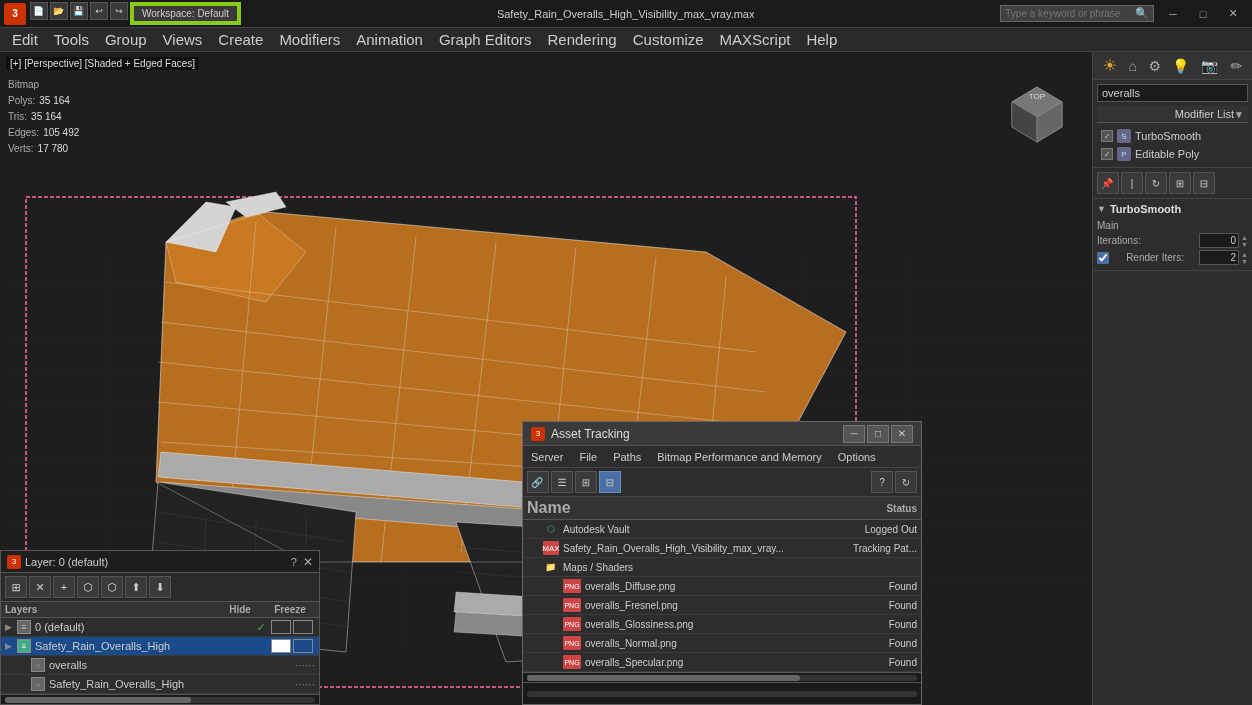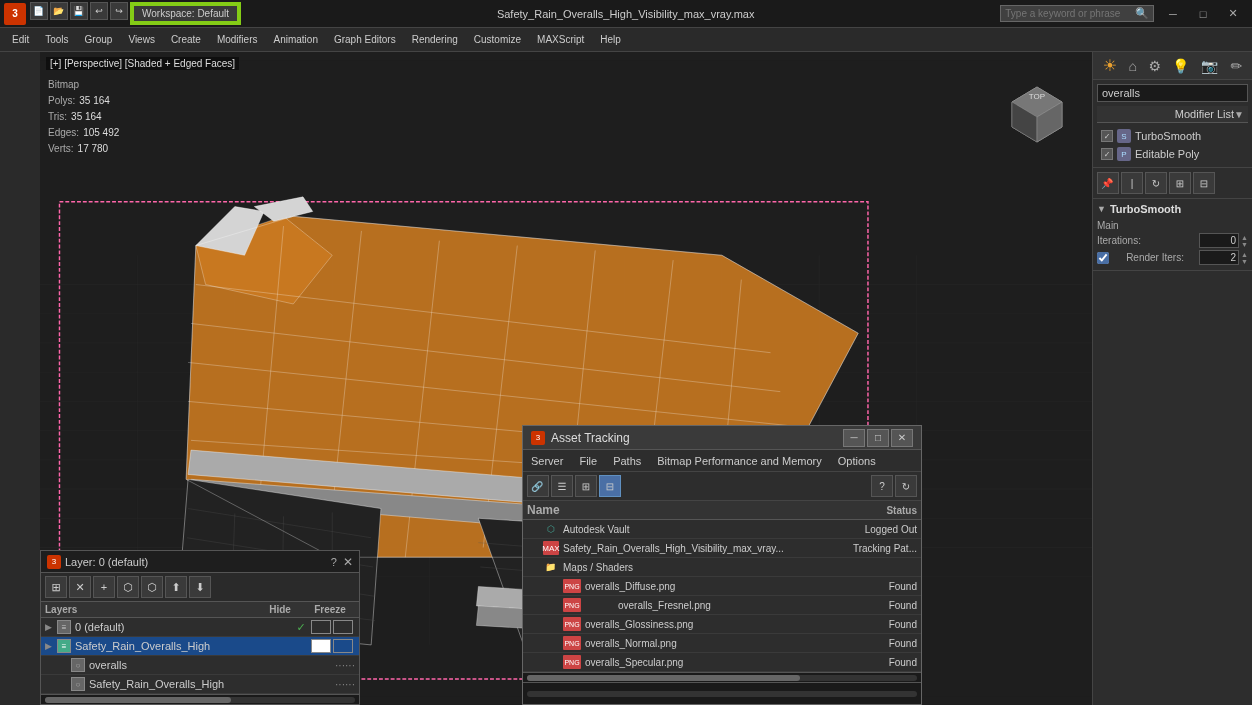--- a/index.html
+++ b/index.html
@@ -12,24 +12,24 @@
     #titlebar .tb-btn { width: 18px; height: 18px; background: #3a3a3a; border: 1px solid #555; display: flex; align-items: center; justify-content: center; font-size: 9px; color: #ccc; cursor: pointer; }
     #titlebar .workspace { background: #3a3a3a; border: 4px solid #84cc16; padding: 2px 8px; font-size: 10px; color: #ccc; margin-right: 4px; }
     #titlebar .title { flex: 1; text-align: center; font-size: 11px; color: #ccc; }
     #titlebar .search-box { display: flex; align-items: center; background: #404040; border: 1px solid #666; padding: 1px 4px; margin-right: 4px; }
     #titlebar .search-box input { background: transparent; border: none; outline: none; color: #aaa; font-size: 10px; width: 130px; }
     #titlebar .win-controls { display: flex; gap: 0; }
     #titlebar .win-ctrl { width: 30px; height: 22px; display: flex; align-items: center; justify-content: center; font-size: 11px; color: #aaa; cursor: pointer; }
 
     
     #menubar { display: flex; align-items: center; height: 24px; background: #2a2a2a; border-bottom: 1px solid #444; padding: 0 4px; }
-    #menubar .menu-item { padding: 2px 8px; font-size: 10px; color: #ccc; cursor: pointer; white-space: nowrap; }
-
-    
-    #viewport-container { display: flex; height: calc(705px - 28px - 24px); margin-left: 40px; }
+    #menubar .menu-item { padding: 2px 8px; font-size: 15px; color: #ccc; cursor: pointer; white-space: nowrap; }
+
+    
+    #viewport-container { display: flex; height: calc(705px - 28px - 24px); }
 
     
     #viewport { flex: 1; position: relative; background: #1e1e1e; overflow: hidden; }
 
     
     #viewport-header { position: absolute; top: 0; left: 0; right: 0; height: 22px; background: transparent; z-index: 10; display: flex; align-items: center; padding: 2px 6px; }
     #viewport-header .vp-label { color: #ddd; font-size: 10px; background: rgba(0,0,0,0.5); padding: 1px 4px; }
 
     
     #stats { position: absolute; top: 25px; left: 8px; z-index: 10; font-size: 10px; color: #ddd; line-height: 1.6; }
@@ -103,21 +103,21 @@
     #asset-titlebar { display: flex; align-items: center; height: 24px; background: #3a3a3a; padding: 0 8px; border-bottom: 1px solid #555; cursor: move; }
     #asset-titlebar .at-icon { width: 14px; height: 14px; background: #cc3300; border-radius: 2px; margin-right: 6px; display: flex; align-items: center; justify-content: center; color: white; font-size: 8px; }
     #asset-titlebar .at-title { flex: 1; font-size: 12px; color: #ddd; }
     #asset-titlebar .at-win-ctrl { width: 22px; height: 18px; background: #555; border: 1px solid #777; display: flex; align-items: center; justify-content: center; font-size: 10px; cursor: pointer; color: #ccc; margin-left: 2px; }
     #asset-menubar { display: flex; align-items: center; height: 22px; background: #2d2d2d; border-bottom: 1px solid #444; }
     #asset-menubar .am-item { padding: 2px 8px; font-size: 11px; color: #ccc; cursor: pointer; }
     #asset-toolbar { display: flex; align-items: center; gap: 2px; padding: 3px 4px; border-bottom: 1px solid #444; }
     #asset-toolbar .at-btn { width: 22px; height: 22px; background: #3a3a3a; border: 1px solid #555; display: flex; align-items: center; justify-content: center; font-size: 10px; cursor: pointer; color: #ccc; }
     #asset-toolbar .at-btn.active { background: #4a6fa5; border-color: #6090c0; }
     #asset-table-header { display: flex; align-items: center; padding: 2px 4px; background: #333; border-bottom: 1px solid #555; }
-    #asset-table-header .ath-name { flex: 1; font-size: 12px; color: #aaa; font-weight: bold; }
+    #asset-table-header .ath-name { flex: 1; font-size: 16px; color: #aaa; font-weight: bold; }
     #asset-table-header .ath-status { width: 100px; font-size: 10px; color: #aaa; font-weight: bold; text-align: right; }
     #asset-list { background: #2d2d2d; }
     .asset-row { display: flex; align-items: center; padding: 2px 4px; border-bottom: 1px solid #3a3a3a; }
     .asset-row .ar-indent { width: 16px; }
     .asset-row .ar-icon { width: 16px; height: 14px; margin-right: 4px; display: flex; align-items: center; justify-content: center; font-size: 9px; }
     .asset-row .ar-name { flex: 1; font-size: 10px; color: #ccc; overflow: hidden; text-overflow: ellipsis; white-space: nowrap; }
     .asset-row .ar-status { width: 100px; font-size: 10px; color: #ccc; text-align: right; }
     .ar-icon.autodesk { color: #4a9; }
     .ar-icon.file { background: #cc4444; color: white; font-size: 8px; padding: 1px 2px; border-radius: 1px; }
     .ar-icon.folder { color: #f0a030; }
@@ -422,21 +422,21 @@
           <span class="ar-name">Maps / Shaders</span>
           <span class="ar-status"></span>
         </div>
 
         <div class="asset-row" style="padding-left: 40px;">
           <div class="ar-icon png-icon">PNG</div>
           <span class="ar-name">overalls_Diffuse.png</span>
           <span class="ar-status">Found</span>
         </div>
 
-        <div class="asset-row" style="padding-left: 40px; gap: 33px;">
+        <div class="asset-row" style="padding-left: 40px;">
           <div class="ar-icon png-icon">PNG</div>
           <span class="ar-name">overalls_Fresnel.png</span>
           <span class="ar-status">Found</span>
         </div>
 
         <div class="asset-row" style="padding-left: 40px;">
           <div class="ar-icon png-icon">PNG</div>
           <span class="ar-name">overalls_Glossiness.png</span>
           <span class="ar-status">Found</span>
         </div>

